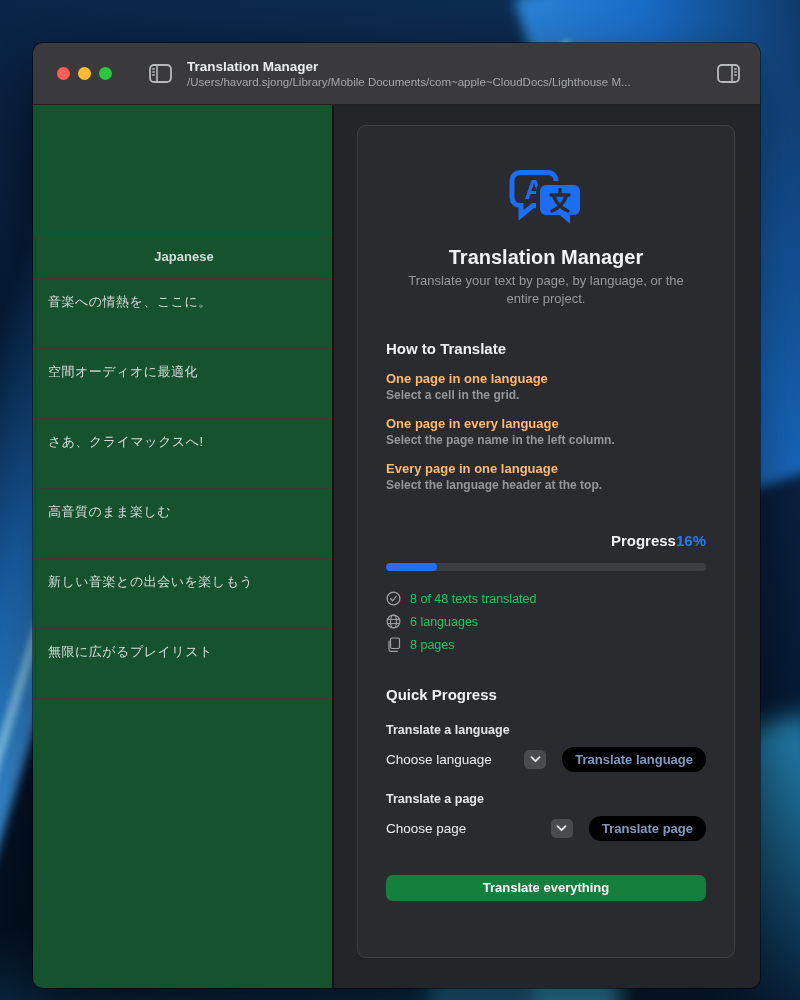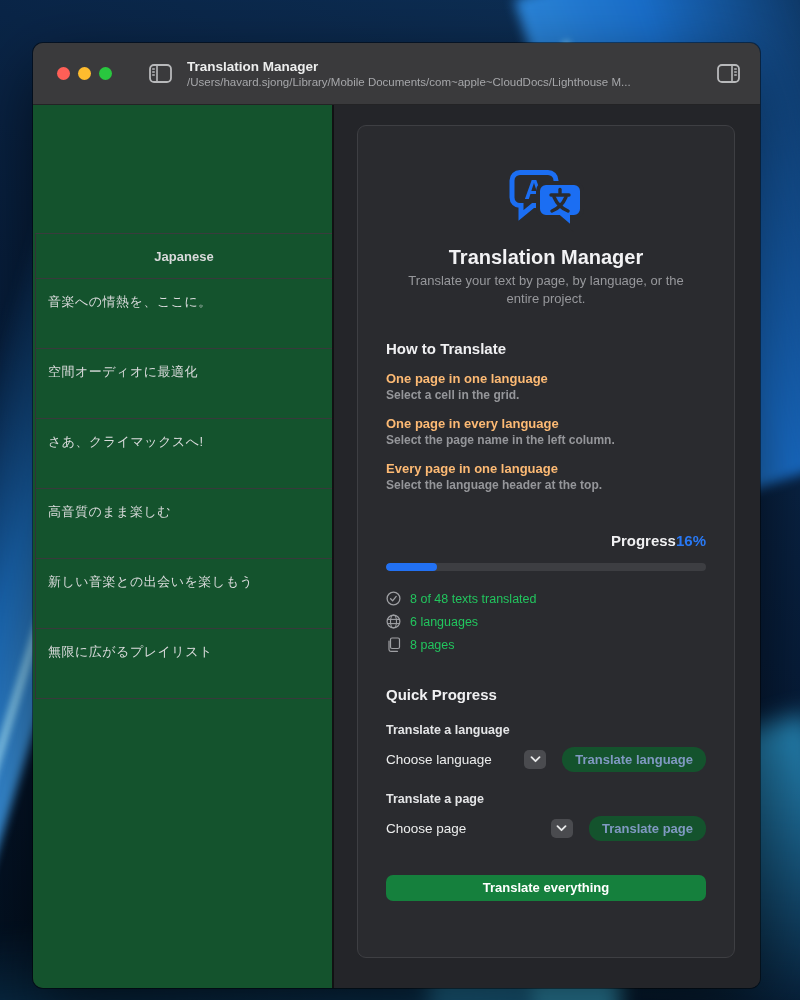--- a/index.html
+++ b/index.html
@@ -81,21 +81,21 @@
               color:#22c55e; font-size:12.5px; }
   .stat-row svg { flex:0 0 auto; }
 
   .qa-label { margin-top:20px; color:#e4e5e7; font-size:12.5px; font-weight:bold; }
   .action-row { margin-top:10px; display:flex; align-items:center; }
   .popup { flex:1; display:flex; align-items:center; justify-content:space-between;
            padding-right:16px; cursor:default; }
   .popup-text { color:#eceded; font-size:13.5px; }
   .chev-btn { width:22px; height:19px; border-radius:5px; background:#4a4b4f;
               display:flex; align-items:center; justify-content:center; }
-  .btn-disabled { background:#14532d; color:#8099c2; font-size:13px; font-weight:bold;
+  .btn-disabled { background:#000000; color:#8099c2; font-size:13px; font-weight:bold;
                   border:none; border-radius:12px; padding:5px 13px; white-space:nowrap; }
   .btn-primary { margin-top:34px; width:100%; background:#15803d; color:#fff;
                  font-size:13px; font-weight:bold; border:none; border-radius:7px;
                  padding:5px 0 6px; }
 </style>
 </head>
 <body>
 
 <div class="bg">
   <div class="shape s1"></div>

